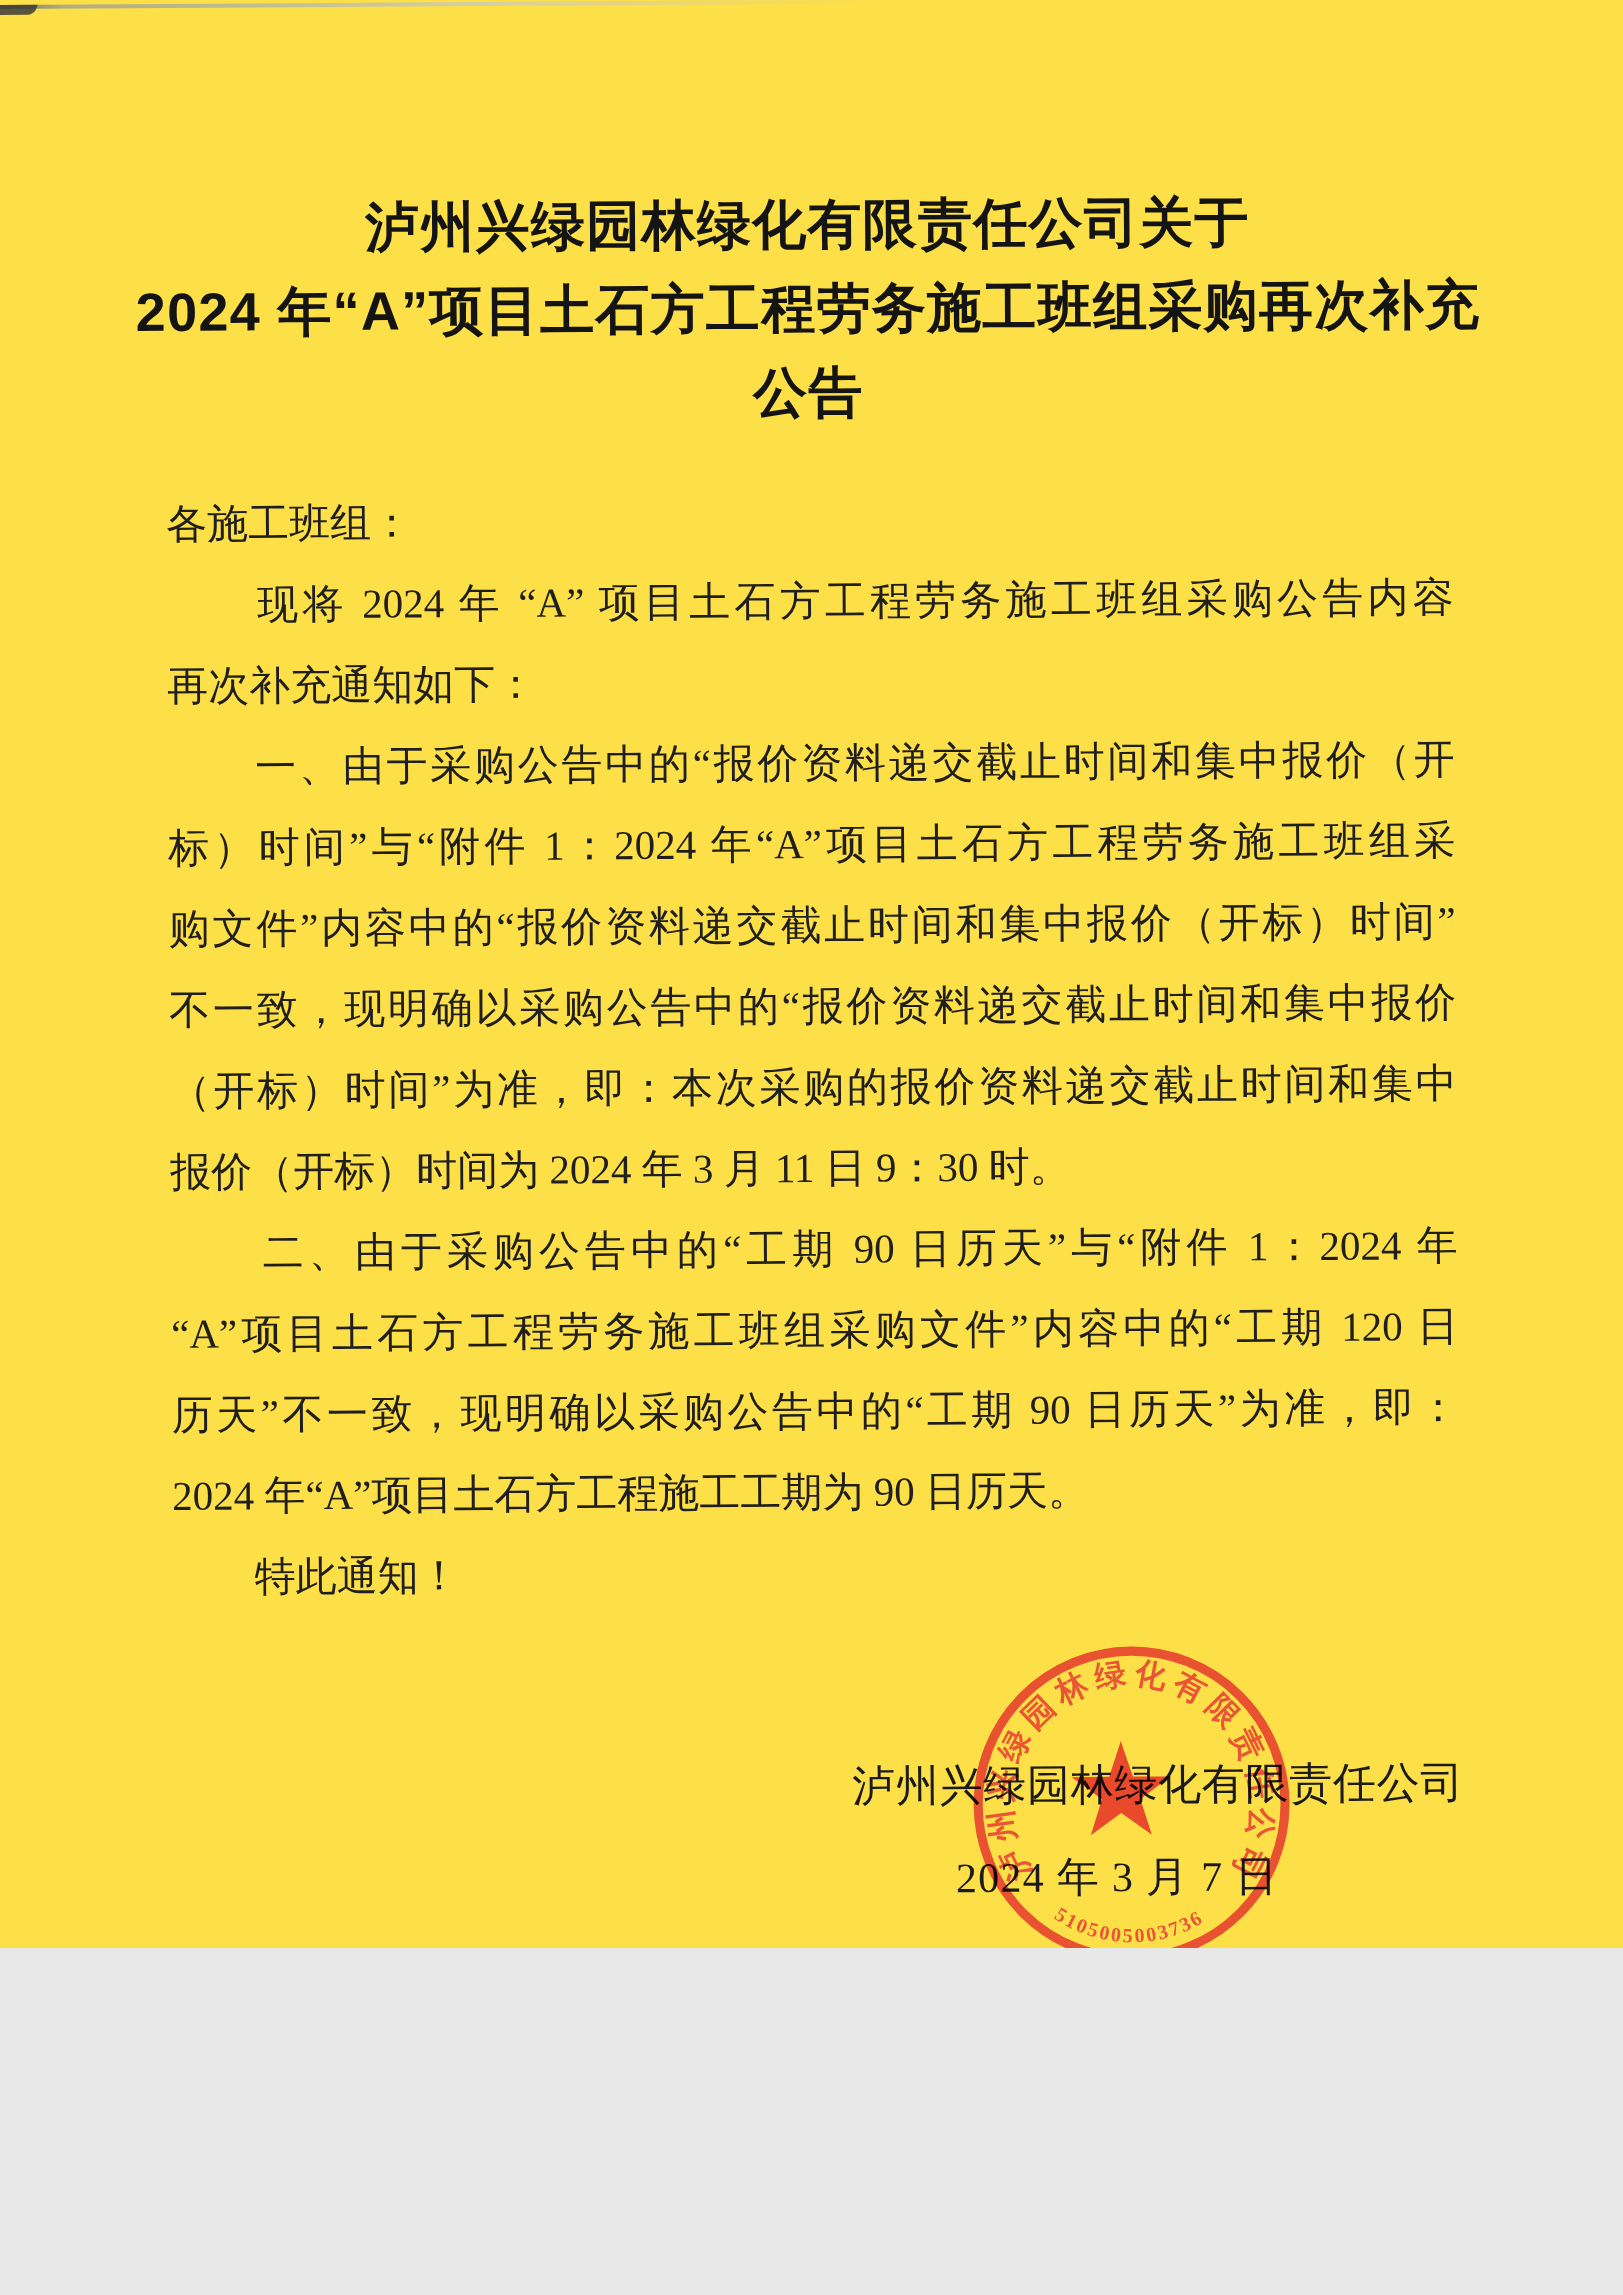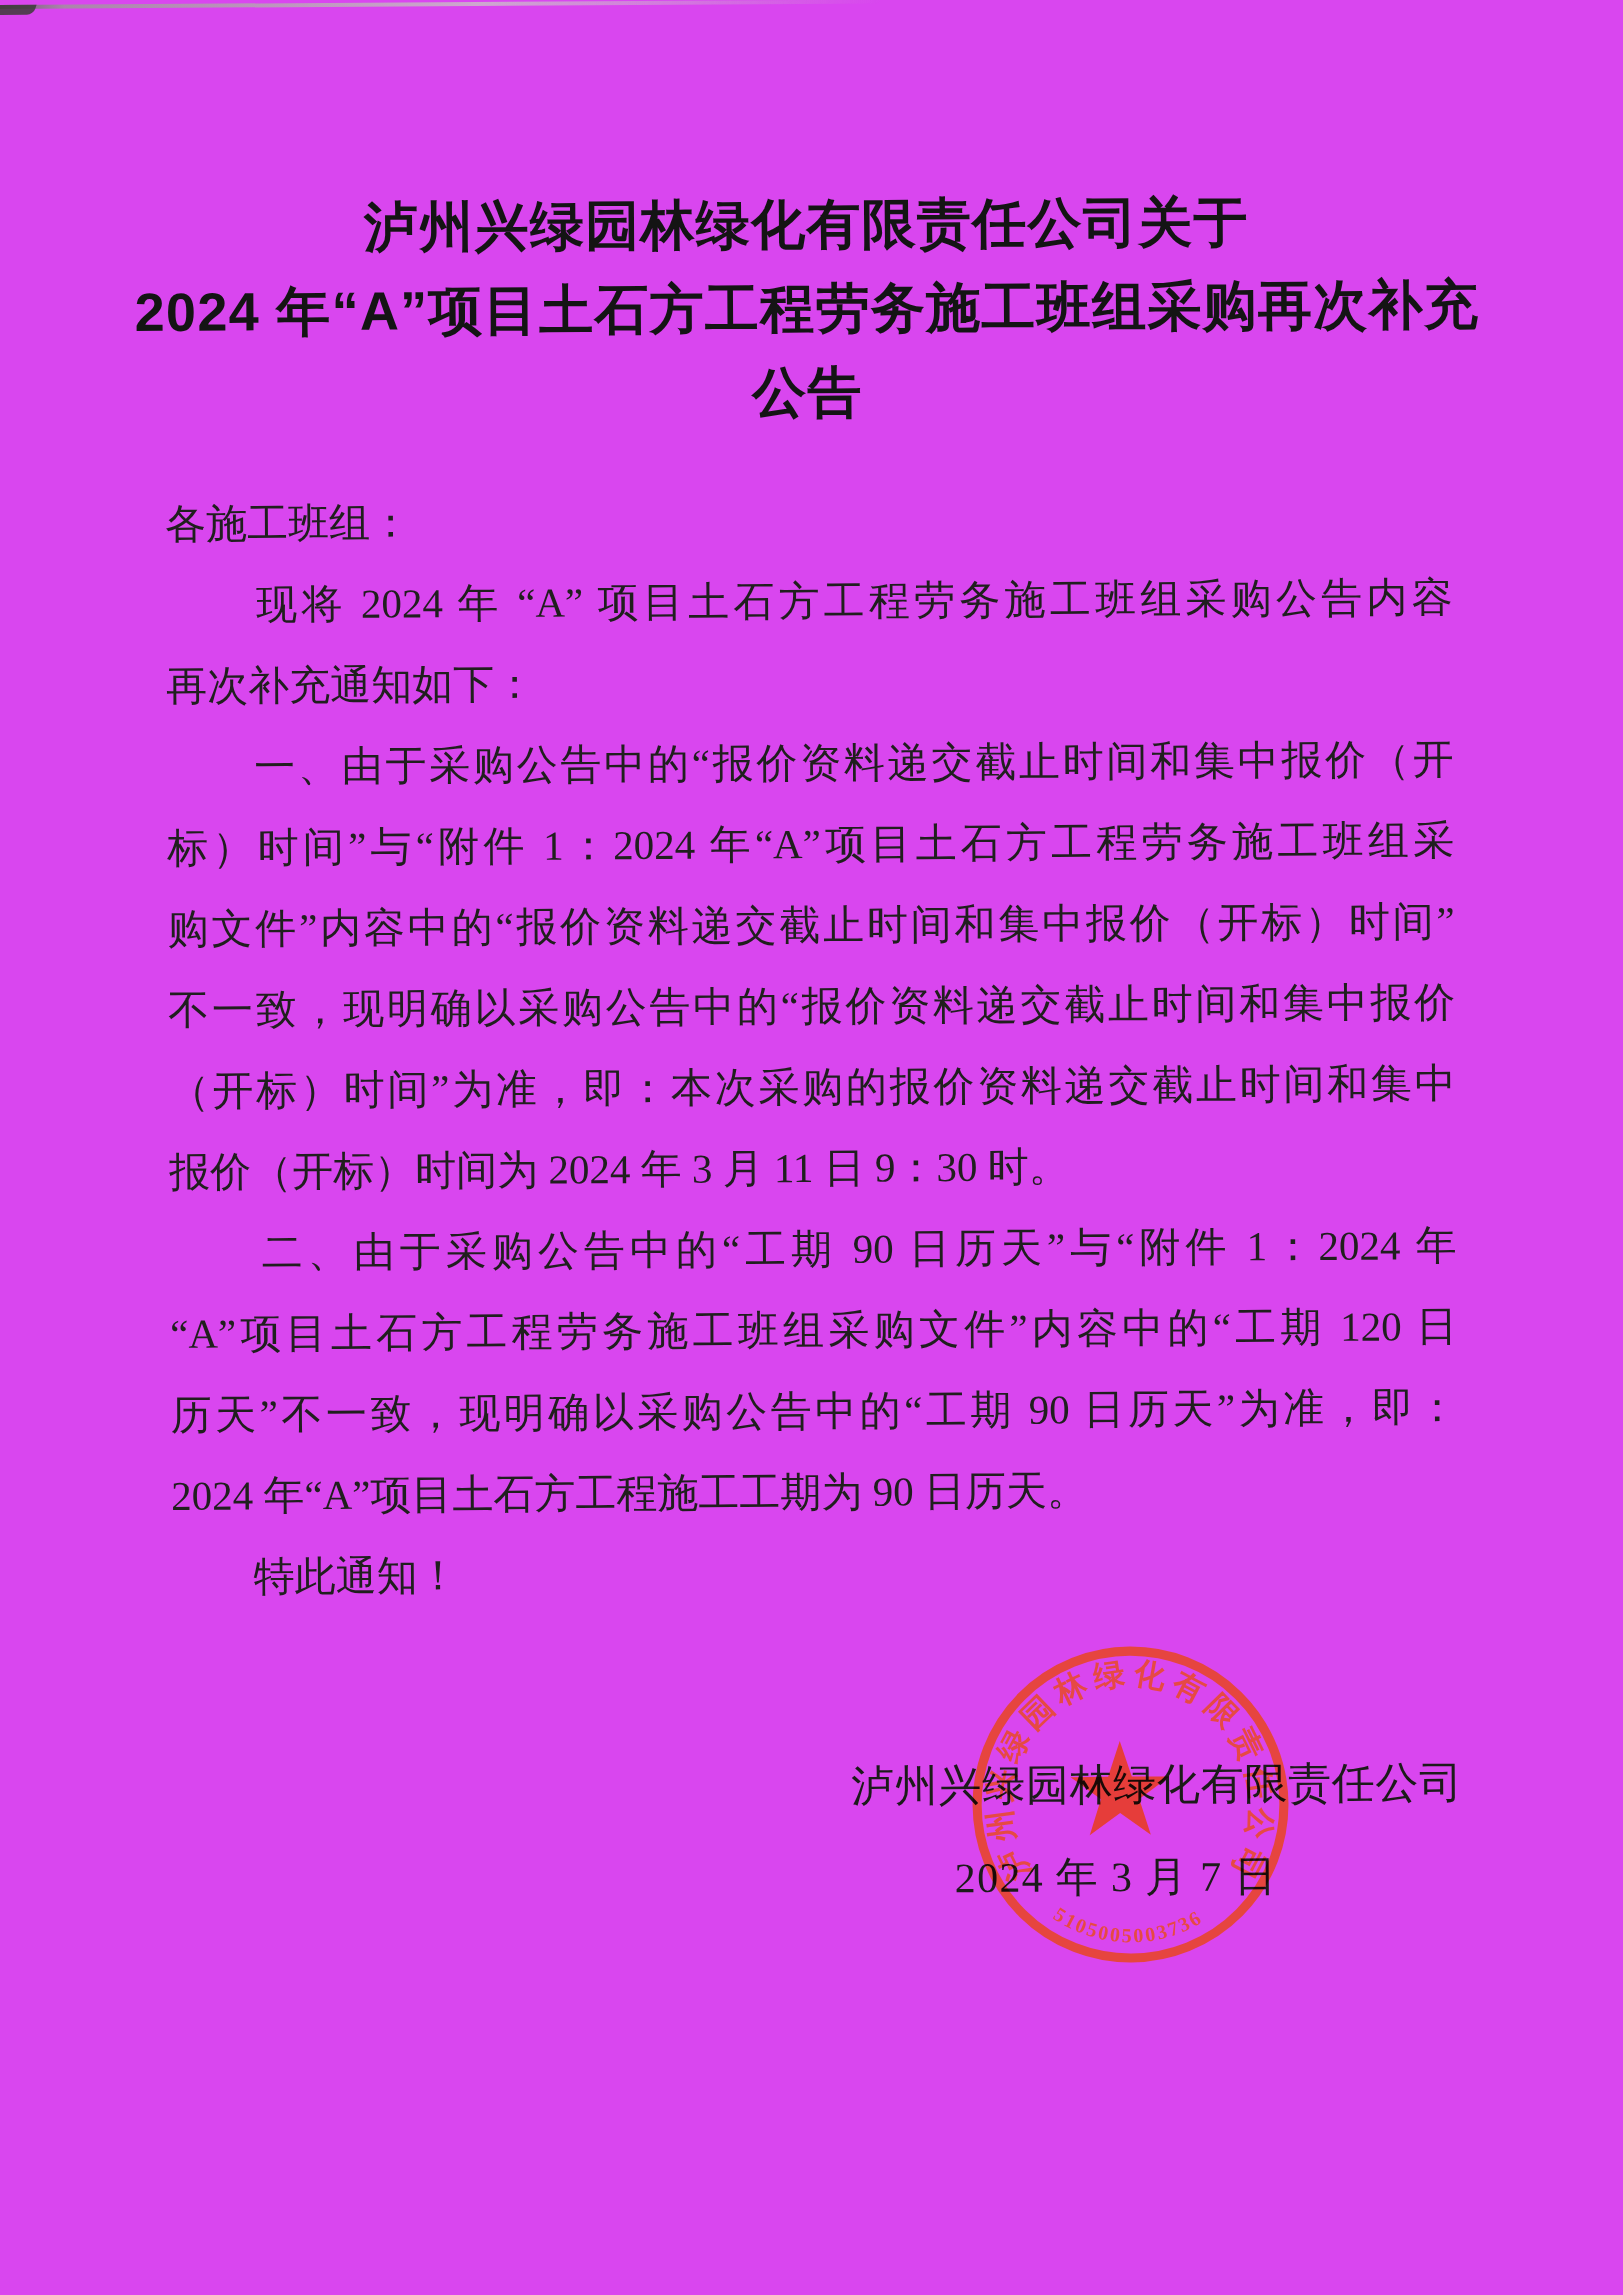--- a/index.html
+++ b/index.html
@@ -1,19 +1,19 @@
 <!DOCTYPE html>
 <html style="font-size:10.5px"><head>
 <meta charset="utf-8">
 <style>
   html,body{margin:0;padding:0;background:#e8e8e8;}
   #page{
     position:relative;
-    width:1623px;height:2295px;
-    background:#d946ef;
+    width:1623px;height:1948px;
+    background:#fde047;
     overflow:hidden;
     font-family:"Liberation Serif","DejaVu Serif",serif;
     color:#1f1f1f;
   }
   #tilt{
     position:absolute;inset:0;
     transform:rotate(-0.35deg);
     transform-origin:50% 50%;
   }
   

